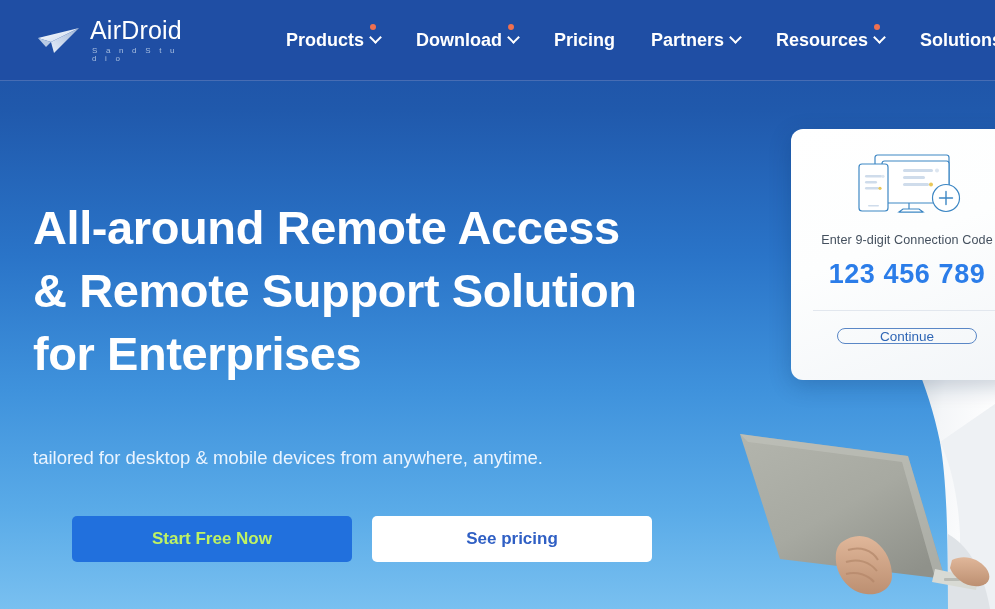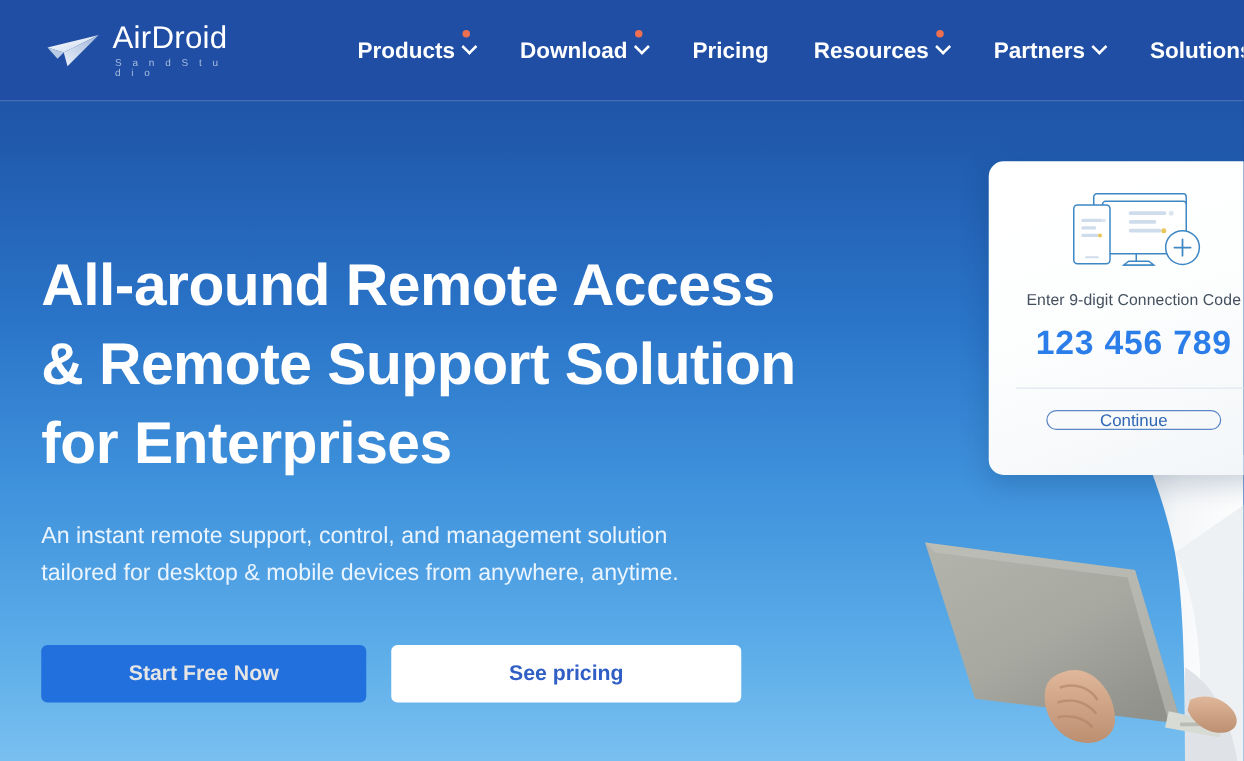--- a/index.html
+++ b/index.html
@@ -131,23 +131,24 @@
     align-items:center;
     justify-content:center;
     height:46px;
     border-radius:5px;
     font-size:17px;
     font-weight:700;
     cursor:pointer;
     user-select:none;
   }
   .btn-primary {
-    width:260px;
+    width:280px;
     background:#2170dd;
-    color:#e5e5e5;
+    color:#bef264;
+    margin-left:39px;
   }
   .btn-secondary {
     width:280px;
     background:#ffffff;
     color:#2f5fc4;
   }
   .tutorial {
     margin-top:30px;
     color:#ffffff;
     font-size:15.5px;
@@ -265,27 +266,27 @@
         <span>Download</span>
         <span class="dot" style="right:22px;"></span>
         <span class="caret"></span>
       </div>
 
       <div class="nav-item plain">
         <span>Pricing</span>
       </div>
 
       <div class="nav-item">
+        <span>Partners</span>
+        <span class="caret"></span>
+      </div>
+
+      <div class="nav-item">
         <span>Resources</span>
         <span class="dot" style="right:22px;"></span>
-        <span class="caret"></span>
-      </div>
-
-      <div class="nav-item">
-        <span>Partners</span>
         <span class="caret"></span>
       </div>
 
       <div class="nav-item plain">
         <span>Solutions</span>
       </div>
 
     </nav>
   </div>
 
@@ -327,21 +328,21 @@
   </svg>
 
   <div class="hero">
     <h1 class="headline">
       <span>All-around Remote Access</span><br>
       <span>&amp; Remote Support Solution</span><br>
       <span>for Enterprises</span>
     </h1>
 
     <p class="subhead">
-      <span>An instant remote support, control, and management solution</span><br>
+      <br>
       <span>tailored for desktop &amp; mobile devices from anywhere, anytime.</span>
     </p>
 
     <div class="cta-row">
       <div class="btn btn-primary">Start Free Now</div>
       <div class="btn btn-secondary">See pricing</div>
     </div>
 
   </div>
 

